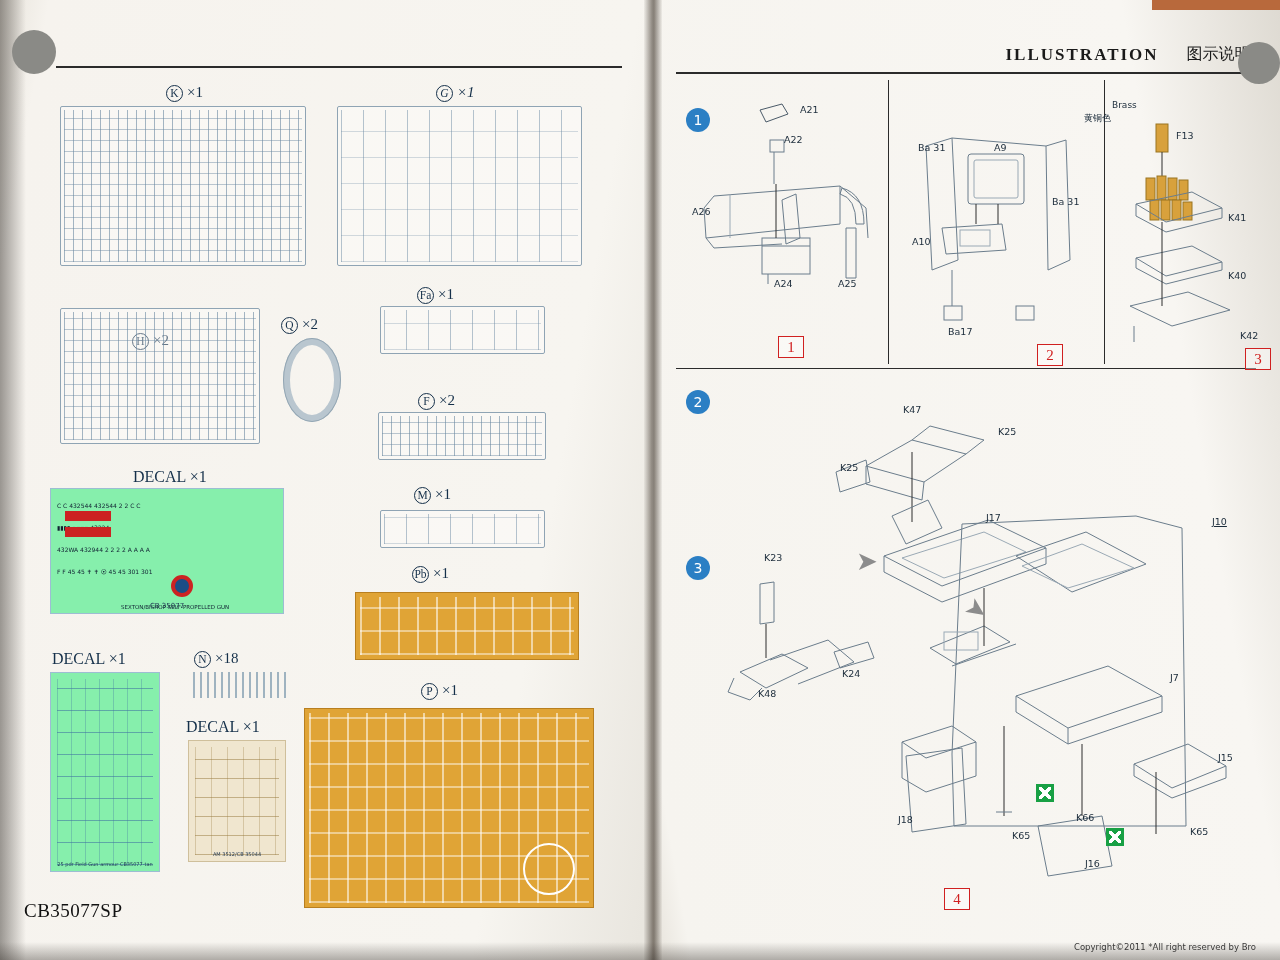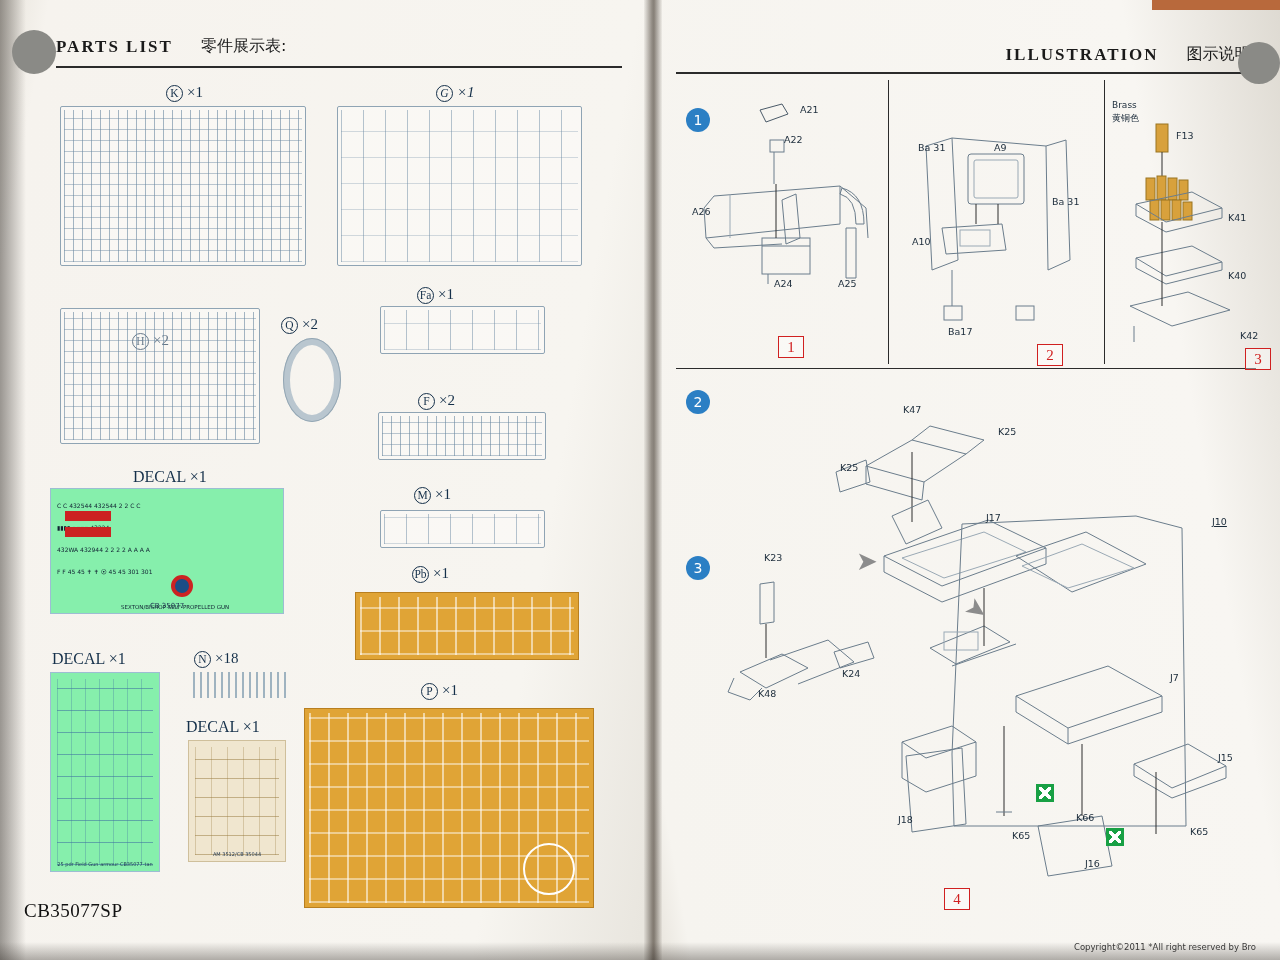--- a/index.html
+++ b/index.html
@@ -153,24 +153,20 @@
 </head>
 <body>
 
 <div class="spread">
 
   <div class="page left"></div>
   <div class="page right"></div>
   <div class="gutter"></div>
   <div class="top-strip"></div>
 
-  <div class="hdr">
-    <span class="en">PARTS LIST</span>
-    <span class="cn">零件展示表:</span>
-  </div>
   <div class="rule left-rule"></div>
 
   <div class="sprue-label" style="left:166px; top:84px;">
     <span class="circ">K</span><span>×1</span>
   </div>
   <div class="sprue" style="left:60px; top:106px; width:246px; height:160px;">
     <div class="parts-tex dense"></div>
   </div>
 
   <div class="sprue-label" style="left:436px; top:84px;font-style:italic;">
@@ -332,21 +328,21 @@
       <polyline points="92,84 92,104" stroke="#2c2c2c"></polyline>
     </svg>
   </div>
   <div class="pnum" style="left:918px; top:142px;">Ba 31</div>
   <div class="pnum" style="left:994px; top:142px;">A9</div>
   <div class="pnum" style="left:1052px; top:196px;">Ba 31</div>
   <div class="pnum" style="left:912px; top:236px;">A10</div>
   <div class="pnum" style="left:948px; top:326px;">Ba17</div>
 
   <div class="brass-cap" style="left:1112px; top:100px;">Brass</div>
-  <div class="brass-cap" style="left:1112px; top:112px;">黄铜色</div>
+  <div class="brass-cap" style="left:1084px; top:112px;">黄铜色</div>
   <div class="assembly" style="left:1122px; top:120px;">
     <svg width="150" height="220" viewBox="0 0 150 220" fill="none" stroke="#8a7a50" stroke-width="1">
       <rect x="34" y="4" width="12" height="28" fill="#d8a13c" stroke="#9a7420"></rect>
       <polyline points="40,32 40,60" stroke="#2c2c2c"></polyline>
       <g fill="#d8a13c" stroke="#9a7420">
         <rect x="24" y="58" width="9" height="22"></rect>
           <rect x="35" y="56" width="9" height="24"></rect>
         <rect x="46" y="58" width="9" height="22"></rect>
           <rect x="57" y="60" width="9" height="20"></rect>
         <rect x="28" y="80" width="9" height="20"></rect>

